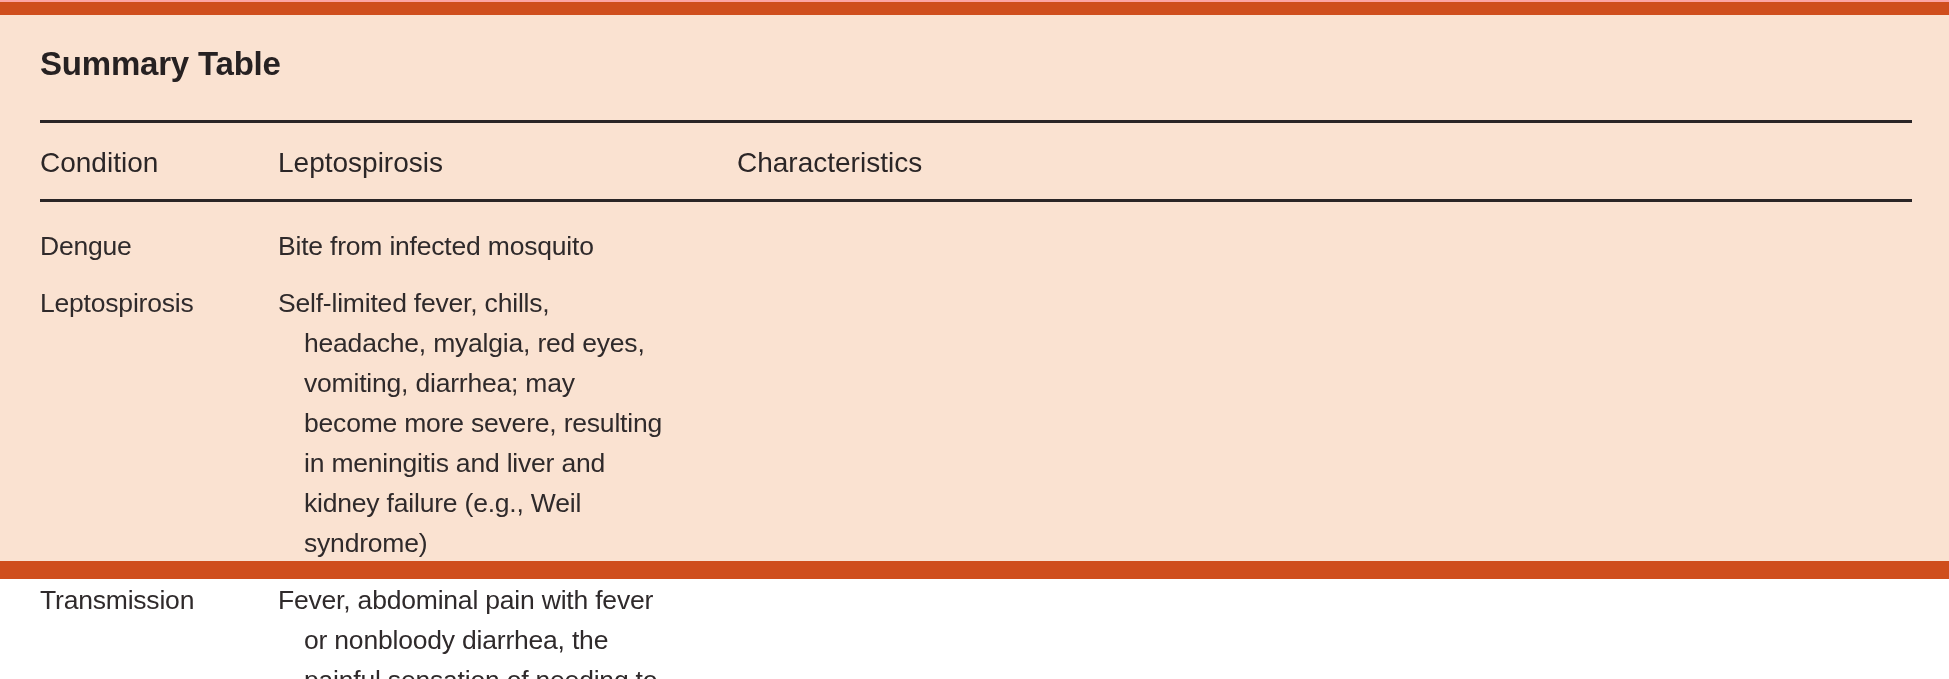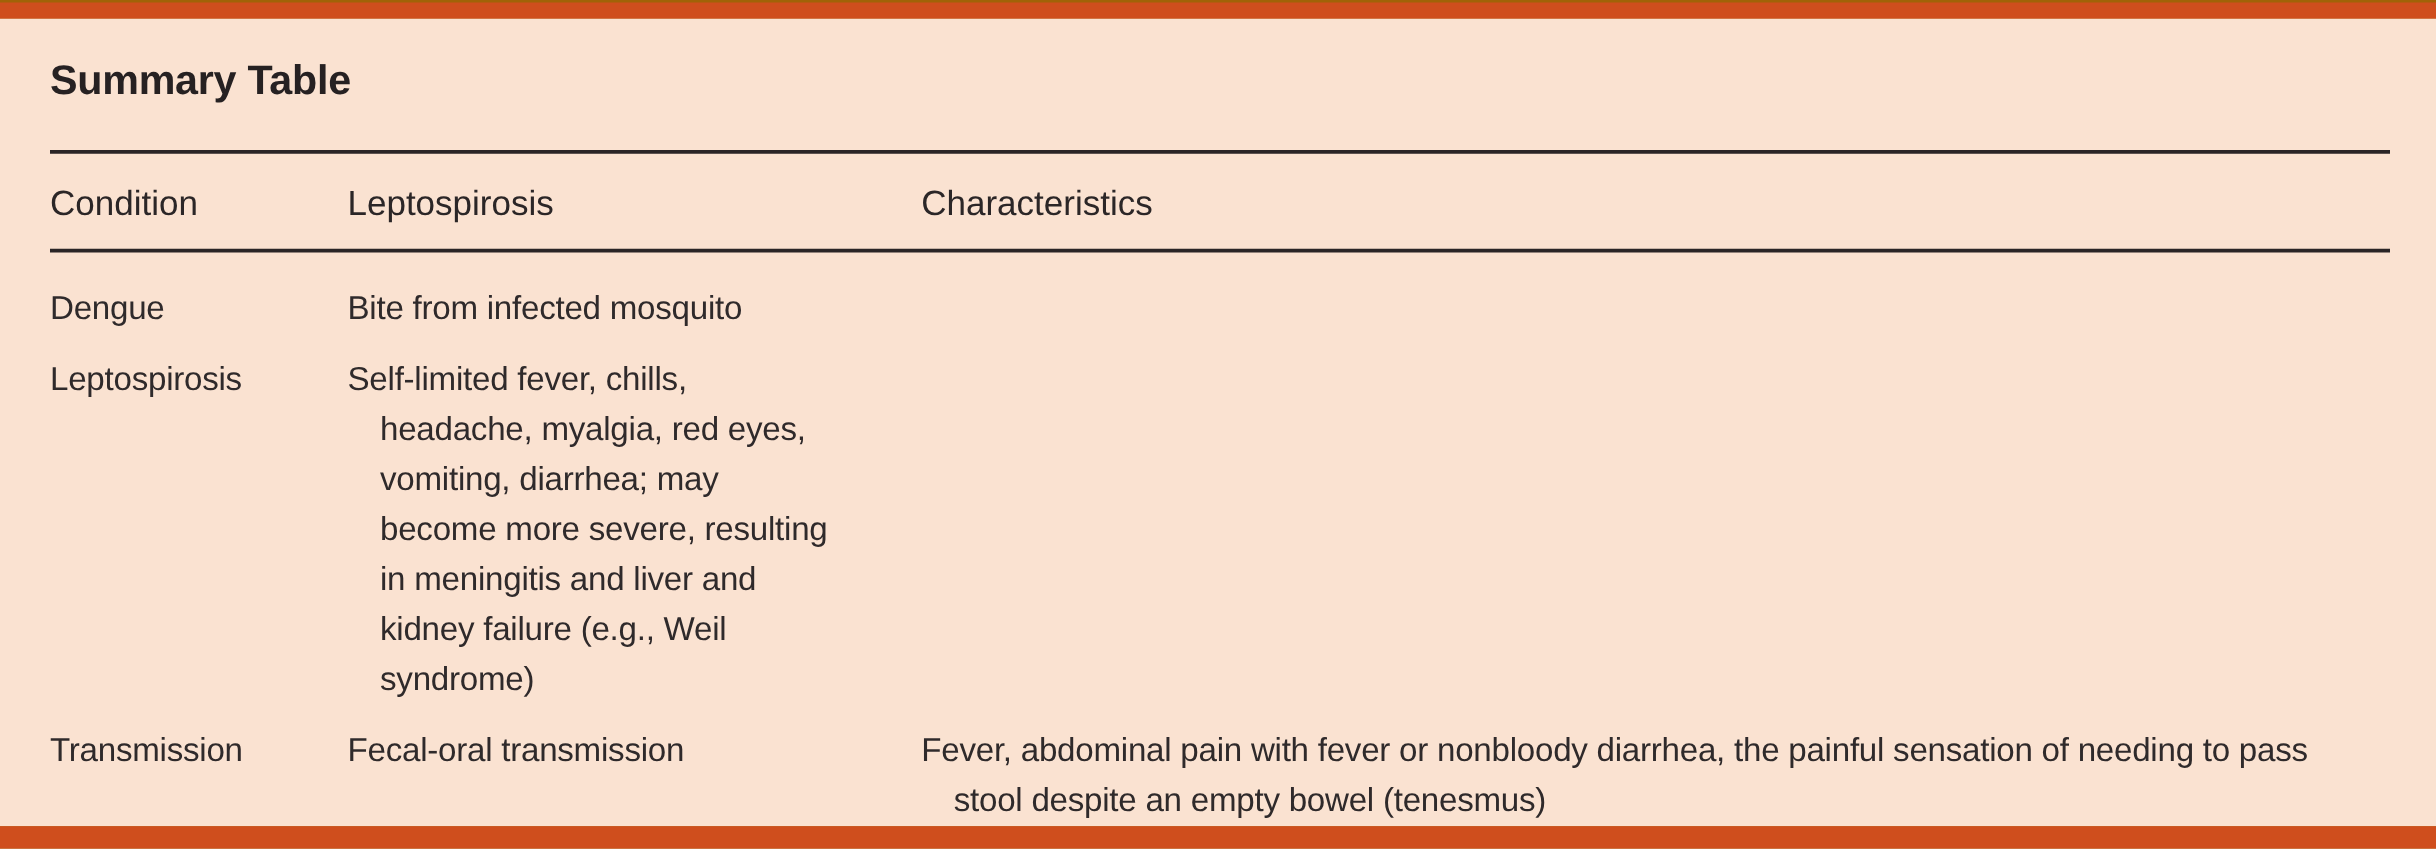--- a/index.html
+++ b/index.html
@@ -4,22 +4,22 @@
 <style>
   html, body { margin: 0; padding: 0; }
   body {
     width: 1949px; height: 679px;
     background: #ffffff;
     font-family: "Liberation Sans", sans-serif;
     overflow: hidden;
   }
   .page {
     position: relative;
-    width: 1949px; height: 679px;
-    background: #a16207;
+    width: 1949px; height: 579px;
+    background: #fca5a5;
   }
   .top-bar {
     position: absolute; top: 2px; left: 0; right: 0;
     height: 13px;
   }
   .panel {
     position: absolute; top: 15px; left: 0; right: 0; bottom: 18px;
     box-sizing: border-box;
     padding: 0 37px 0 40px;
     color: #2f2a2b;
@@ -95,21 +95,20 @@
       </div>
 
       <div class="trow">
         <div class="td col1">Leptospirosis</div>
         <div class="td col3">Self-limited fever, chills, headache, myalgia, red eyes, vomiting, diarrhea; may become more severe, resulting in meningitis and liver and kidney failure (e.g., Weil syndrome)</div>
       </div>
 
 
       <div class="trow">
         <div class="td col1">Transmission</div>
-        <div class="td col2">Fecal-oral transmission</div>
         <div class="td col3">Fever, abdominal pain with fever or nonbloody diarrhea, the painful sensation of needing to pass stool despite an empty bowel (tenesmus)</div>
       </div>
 
     </div>
   </div>
 
   <div class="bottom-bar" style="background: rgb(207, 78, 29);"></div>
 
 </div>
 

